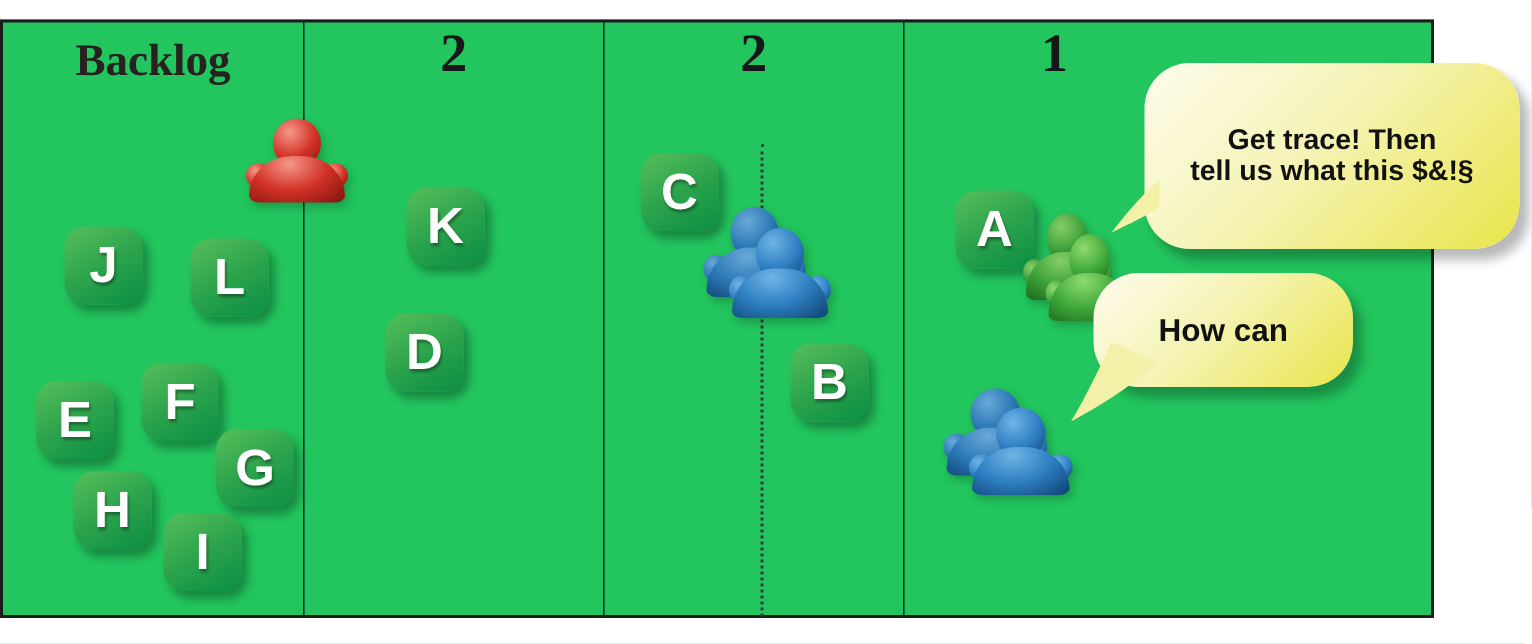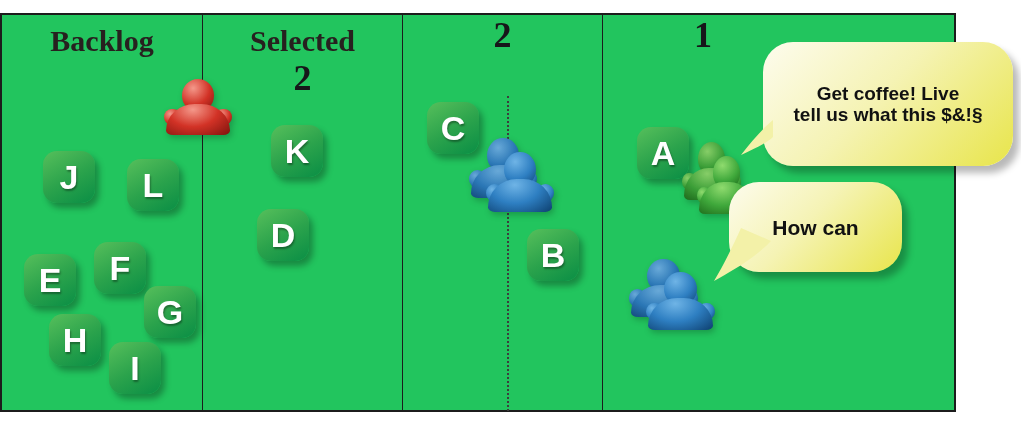--- a/index.html
+++ b/index.html
@@ -87,21 +87,20 @@
 <body>
 
 <div class="canvas">
   <div class="board" id="board">
   <div class="column" style="left: 0px; width: 201px; height: 100%;">
     <div class="col-title">Backlog</div>
     <div class="col-wip"></div>
   </div>
 
   <div class="column" style="left: 201px; width: 200px; height: 100%;">
-    <div class="col-title">Selected</div>
     <div class="col-wip">2</div>
   </div>
 
   <div class="column" style="left: 401px; width: 200px; height: 100%;">
     <div class="col-wip">2</div>
   </div>
 
   <div class="column" style="left: 601px; width: 200px; height: 100%;">
     <div class="col-wip">1</div>
   </div>
@@ -206,24 +205,24 @@
     <span class="hand hand-l"></span>
     <span class="hand hand-r"></span>
     <span class="head"></span>
     <span class="pbody"></span>
   </div>
 </div>
   <div class="bubble" style="left: 763px; top: 42px; width: 250px; height: 124px;">
     <svg class="tail" xmlns="http://www.w3.org/2000/svg" viewBox="0 0 32 36" width="32" height="36" style="left: -22px; top: 78px;">
           <path d="M32,0 C22,8 10,22 0,35 C12,29 26,23 32,17 Z"></path>
         </svg>
-  <div class="bubble-line">Get coffee! Live</div>
+  <div class="bubble-line">Get trace! Then</div>
         <div class="bubble-line">tell us what this $&amp;!§</div>
       </div>
 
-  <div class="bubble small" style="left: 729px; top: 182px; width: 173px; height: 90px; align-items: center;">
+  <div class="bubble small" style="left: 729px; top: 182px; width: 173px; height: 76px; align-items: center;">
     <svg class="tail" xmlns="http://www.w3.org/2000/svg" viewBox="0 0 60 54" width="60" height="54" style="left: -15px; top: 46px;">
           <path d="M27,0 C19,18 9,38 0,53 C18,43 41,30 57,13 Z"></path>
         </svg>
   <div class="bubble-line">How can</div>
       </div>
 </div>
 </div>
 
 </body></html>

